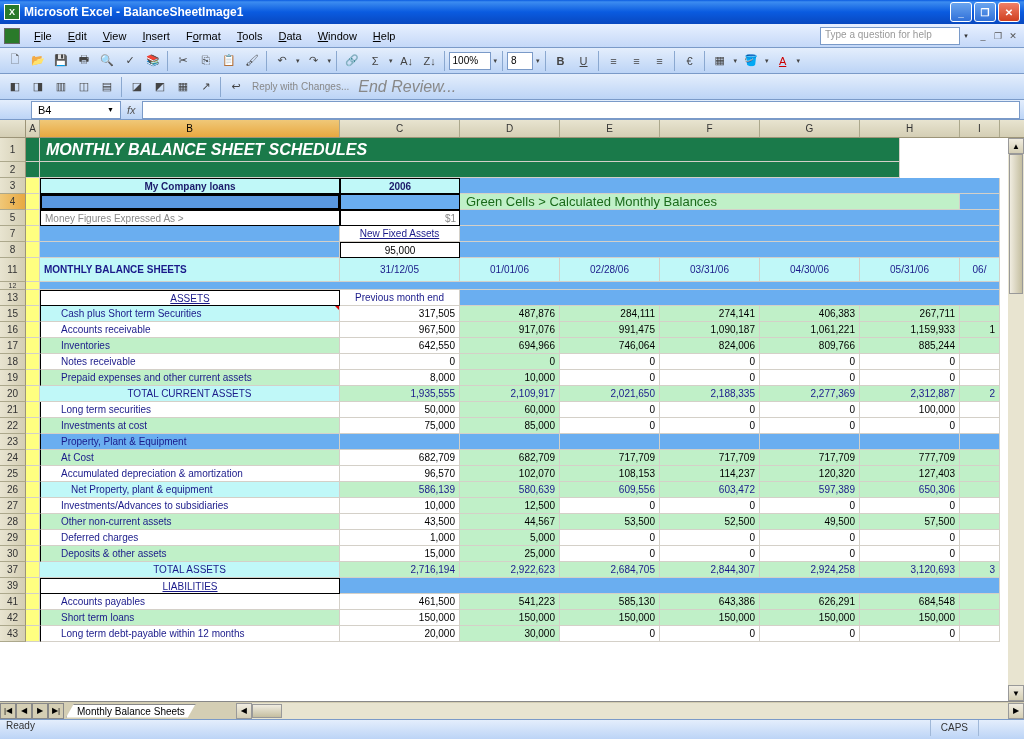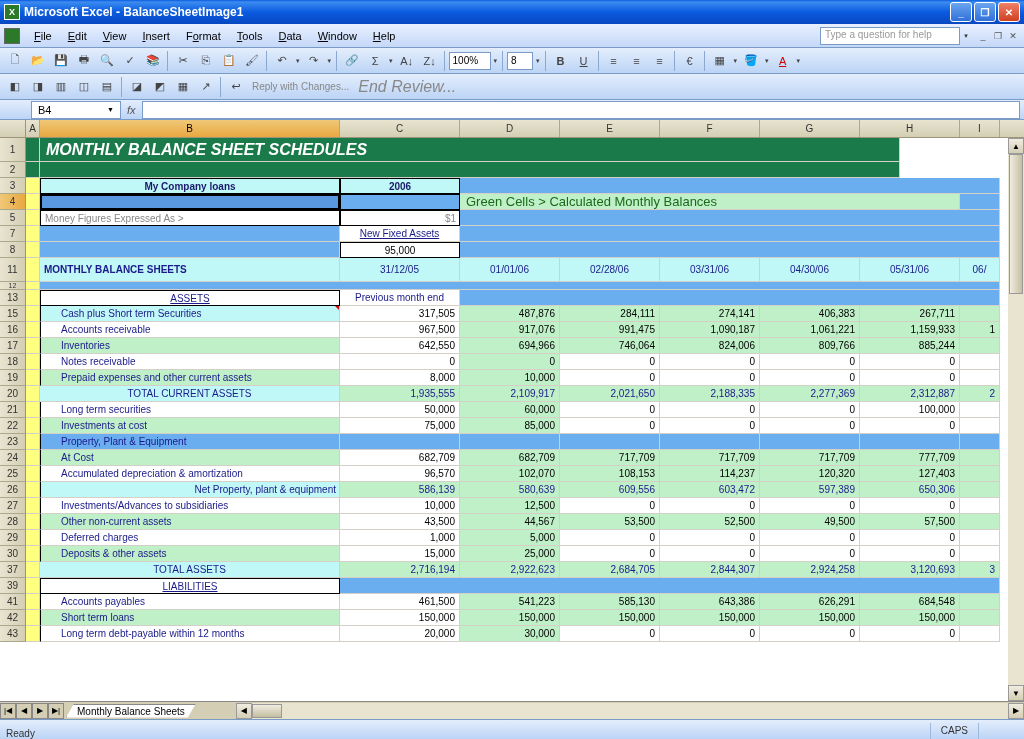--- a/index.html
+++ b/index.html
@@ -99,21 +99,21 @@
 .hscroll .track { flex:1; background:#e8e4d0; position:relative; }
 .hscroll .thumb { position:absolute; left:0; width:30px; height:14px; top:1px; background:linear-gradient(#f0ece0,#c4bea0); border:1px solid #999; }
 
 
 .vscroll { position:absolute; right:0; top:18px; width:16px; height:563px; background:#e8e4d0; }
 .vscroll .arrow { width:16px;height:16px;background:linear-gradient(#f0ece0,#d4ceb4);border:1px solid #999;font-size:8px;display:flex;align-items:center;justify-content:center; }
 .vscroll .track { height:531px; position:relative; }
 .vscroll .thumb { position:absolute; top:0; left:1px; width:14px; height:140px; background:linear-gradient(to right,#f0ece0,#c4bea0); border:1px solid #999; }
 
 
-.status-bar { height:20px; background:linear-gradient(#e4eefc,#bcd4f6); border-top:1px solid #7a9ac8; display:flex; align-items:flex-end; padding:0 6px; font-size:10px; color:#333; }
+.status-bar { height:20px; background:linear-gradient(#e4eefc,#bcd4f6); border-top:1px solid #7a9ac8; display:flex; align-items:flex-start; padding:0 6px; font-size:10px; color:#333; }
 .status-bar .spacer { flex:1; }
 .status-cell { padding:0 10px; border-left:1px solid #a0b8d8; height:16px; line-height:16px; }
 
 .col-sel { background:linear-gradient(#f0c878,#e8a840) !important; color:#000; }
 .row-sel { background:linear-gradient(to right,#f0c878,#e8a840) !important; }
 </style>
 </head>
 <body>
 
 <div class="title-bar">
@@ -469,21 +469,21 @@
           <div class="cell cC white-fill data-val">96,570</div>
           <div class="cell cD green-fill data-val">102,070</div>
           <div class="cell cE green-fill data-val">108,153</div>
           <div class="cell cF green-fill data-val">114,237</div>
           <div class="cell cG green-fill data-val">120,320</div>
           <div class="cell cH green-fill data-val">127,403</div>
           <div class="cell cI green-fill data-val"></div>
         </div>
         <div class="row">
           <div class="cell cA"></div>
-          <div class="cell cB cyan-fill data-label" style="padding-left:30px;text-align:right;">Net Property, plant &amp; equipment</div>
+          <div class="cell cB cyan-fill data-label" style="padding-left:30px;">Net Property, plant &amp; equipment</div>
           <div class="cell cC green-fill data-val-green">586,139</div>
           <div class="cell cD green-fill data-val-green">580,639</div>
           <div class="cell cE green-fill data-val-green">609,556</div>
           <div class="cell cF green-fill data-val-green">603,472</div>
           <div class="cell cG green-fill data-val-green">597,389</div>
           <div class="cell cH green-fill data-val-green">650,306</div>
           <div class="cell cI green-fill data-val-green"></div>
         </div>
         <div class="row">
           <div class="cell cA"></div>

